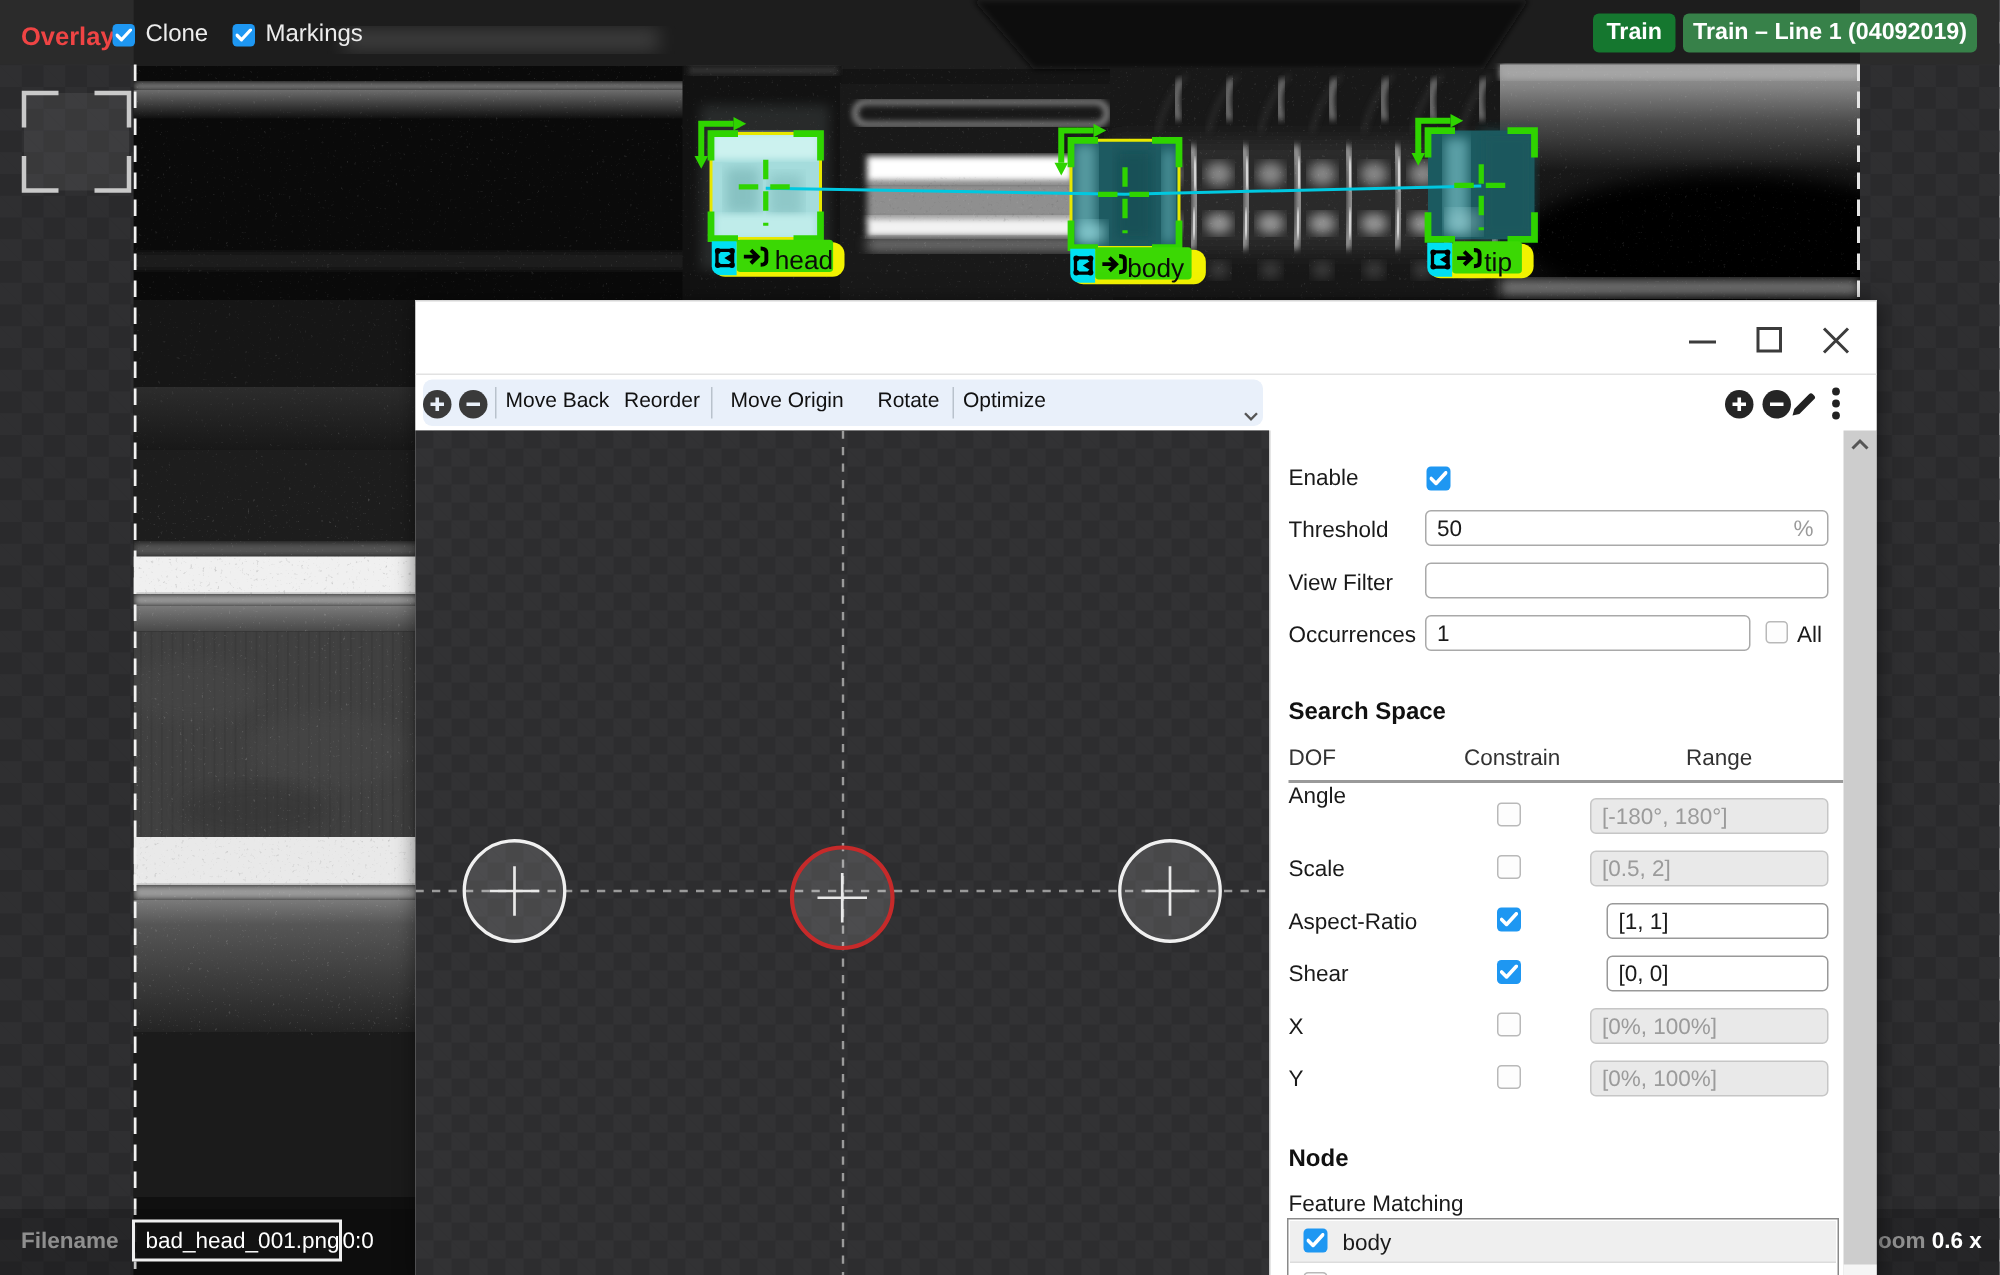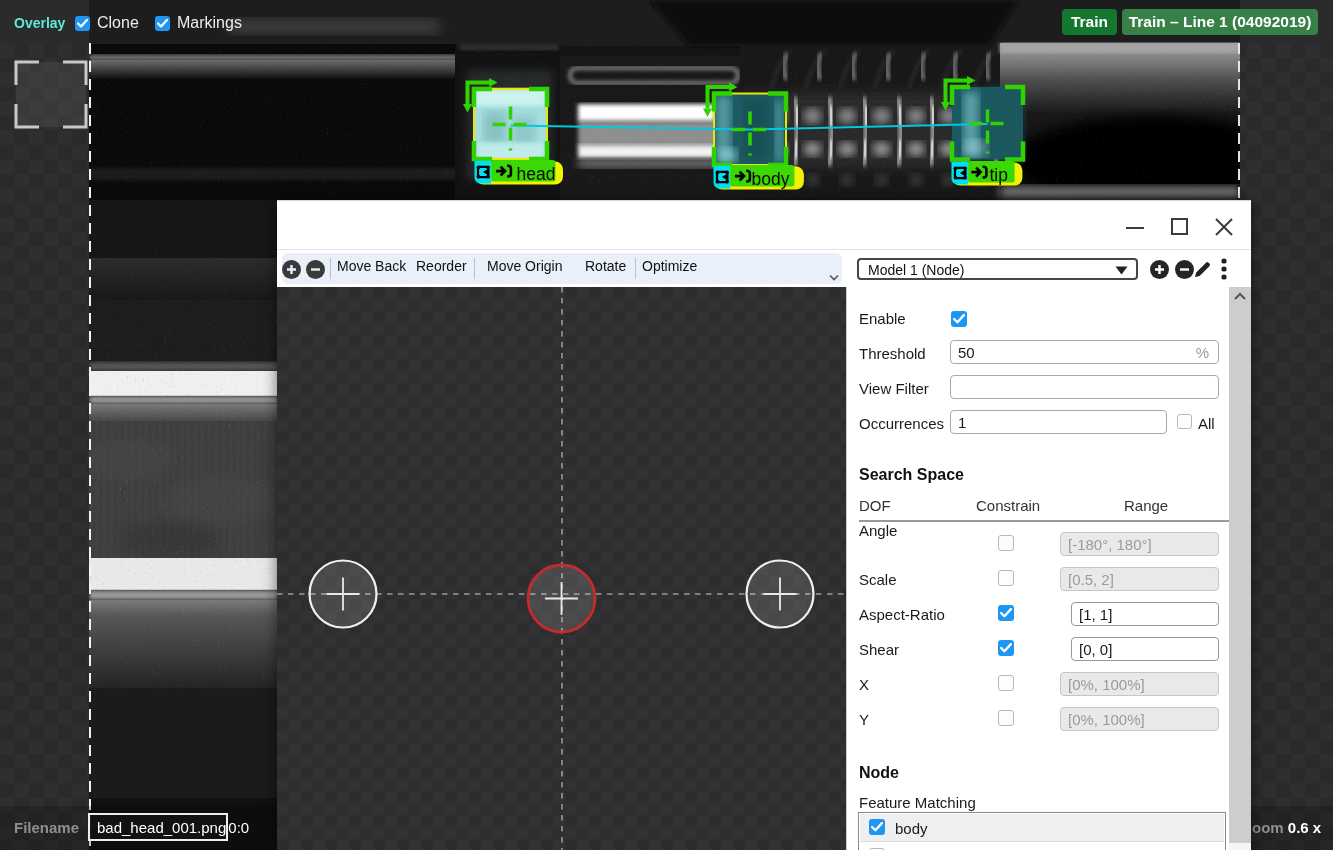--- a/index.html
+++ b/index.html
@@ -9,21 +9,21 @@
        background-image:linear-gradient(45deg,#2f2f31 25%,transparent 25%,transparent 75%,#2f2f31 75%),
                         linear-gradient(45deg,#2f2f31 25%,transparent 25%,transparent 75%,#2f2f31 75%);
        background-size:29px 29px;background-position:0 0,14.5px 14.5px;}
   .abs{position:absolute;}
   
   #topbarL{left:0;top:0;width:89px;height:43px;background:#2b2b2b;}
   #topbarR{left:1240px;top:0;width:93px;height:43px;background:#2b2b2b;}
   .cb{width:15px;height:15px;border-radius:3px;background:#1e97f2;display:flex;align-items:center;justify-content:center;}
   .cb svg{display:block}
   .cbu{width:15px;height:15px;border-radius:3px;background:#fdfdfd;border:1px solid #b9b9b9;box-sizing:border-box;}
-  #ovl{left:14px;top:15px;color:#5eead4;font-size:14px;font-weight:bold;}
+  #ovl{left:14px;top:15px;color:#ef4444;font-size:17px;font-weight:bold;}
   #lbl1{left:97px;top:14px;color:#ececec;font-size:16px;}
   #lbl2{left:177px;top:14px;color:#ececec;font-size:16px;}
   .btnT{position:absolute;top:9px;height:26px;border-radius:4px;color:#fff;font-weight:bold;font-size:15.5px;
         display:flex;align-items:center;justify-content:center;}
   
   #fnlbl{left:14px;top:819px;color:#8f8f8f;font-size:15px;font-weight:bold;}
   #fninp{left:88px;top:813px;width:140px;height:28px;border:2px solid #efefef;background:rgba(18,18,18,.92);
          color:#fff;font-size:15px;display:flex;align-items:center;padding-left:7px;box-sizing:border-box;}
   #zoomtxt{left:1252px;top:819px;font-size:15px;font-weight:bold;color:#8f8f8f;}
   #statusshade{left:0;top:806px;width:1333px;height:44px;background:rgba(0,0,0,.18);}
@@ -467,26 +467,20 @@
     <div class="tsep" style="left:197px;top:8px;"></div>
     <div class="ttxt" style="left:210px;text-align:right;">Move Origin</div>
     <div class="ttxt" style="left:308px;">Rotate</div>
     <div class="tsep" style="left:358px;top:8px;"></div>
     <div class="ttxt" style="left:365px;">Optimize</div>
     <svg class="abs" style="left:551px;top:24px;" width="12" height="8" viewBox="0 0 12 8">
         <path d="M2 1.5 L6 5.5 L10 1.5" stroke="#555" stroke-width="1.6" fill="none"></path>
       </svg>
   </div>
   <div class="abs" id="dhead">
-    <div id="ddrop">
-        <span>Model 1 (Node)</span>
-      <svg style="position:absolute;right:8px;top:6px;" width="13" height="9" viewBox="0 0 13 9">
-          <path d="M0.5 0.5 L12.5 0.5 L6.5 8.5 Z" fill="#222"></path>
-        </svg>
-    </div>
     <div class="circbtn" style="left:304px;top:10px;background:#252525;">
         <svg width="11" height="11" viewBox="0 0 11 11">
           <path d="M5.5 1 V10 M1 5.5 H10" stroke="#fff" stroke-width="2.4"></path>
         </svg>
       </div>
     <div class="circbtn" style="left:329px;top:10px;background:#252525;">
         <svg width="11" height="11" viewBox="0 0 11 11">
           <path d="M1 5.5 H10" stroke="#fff" stroke-width="2.4"></path>
         </svg>
       </div>

